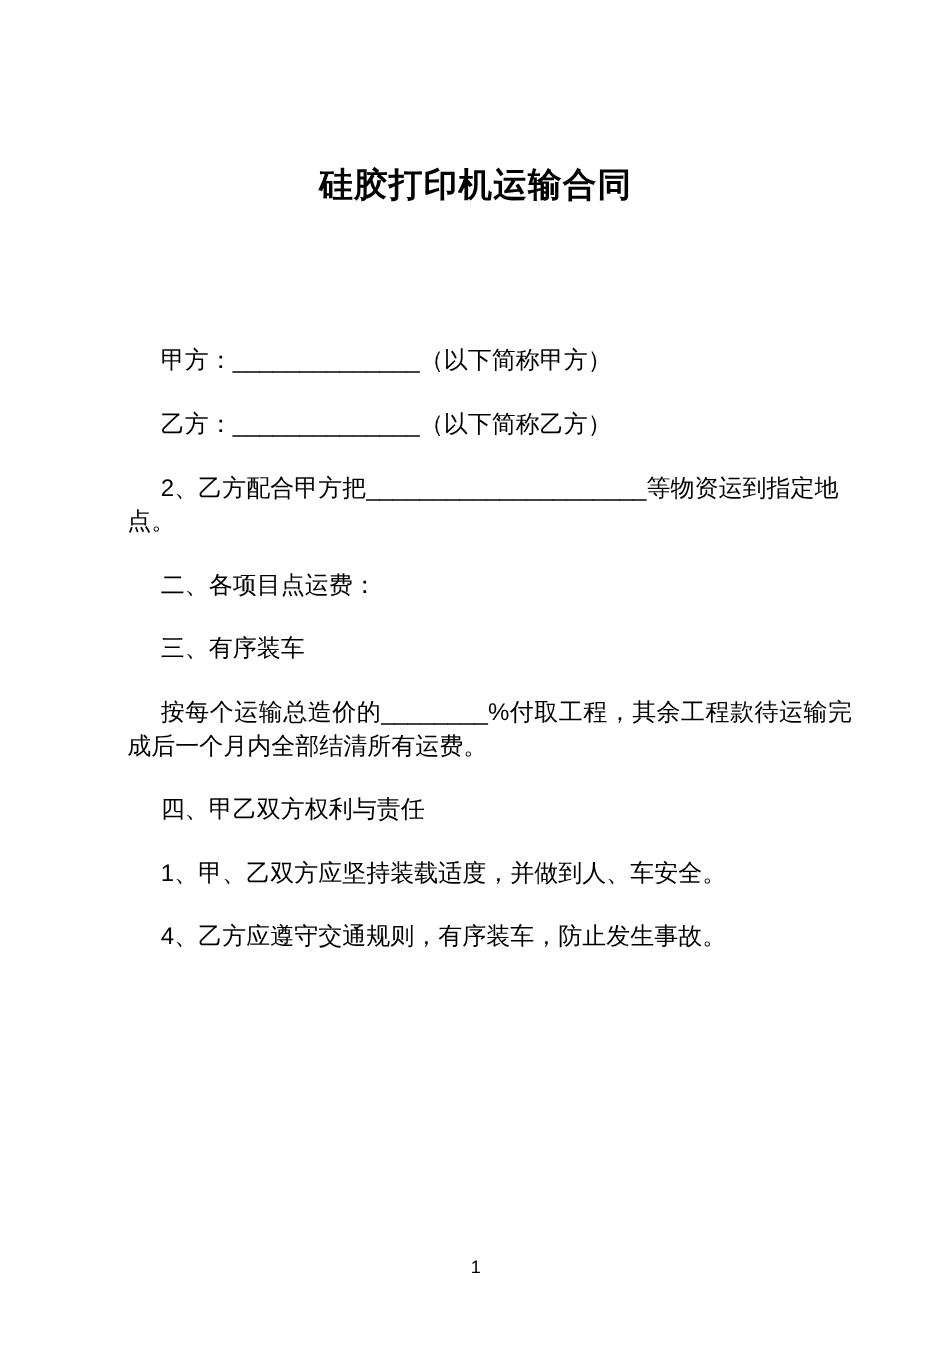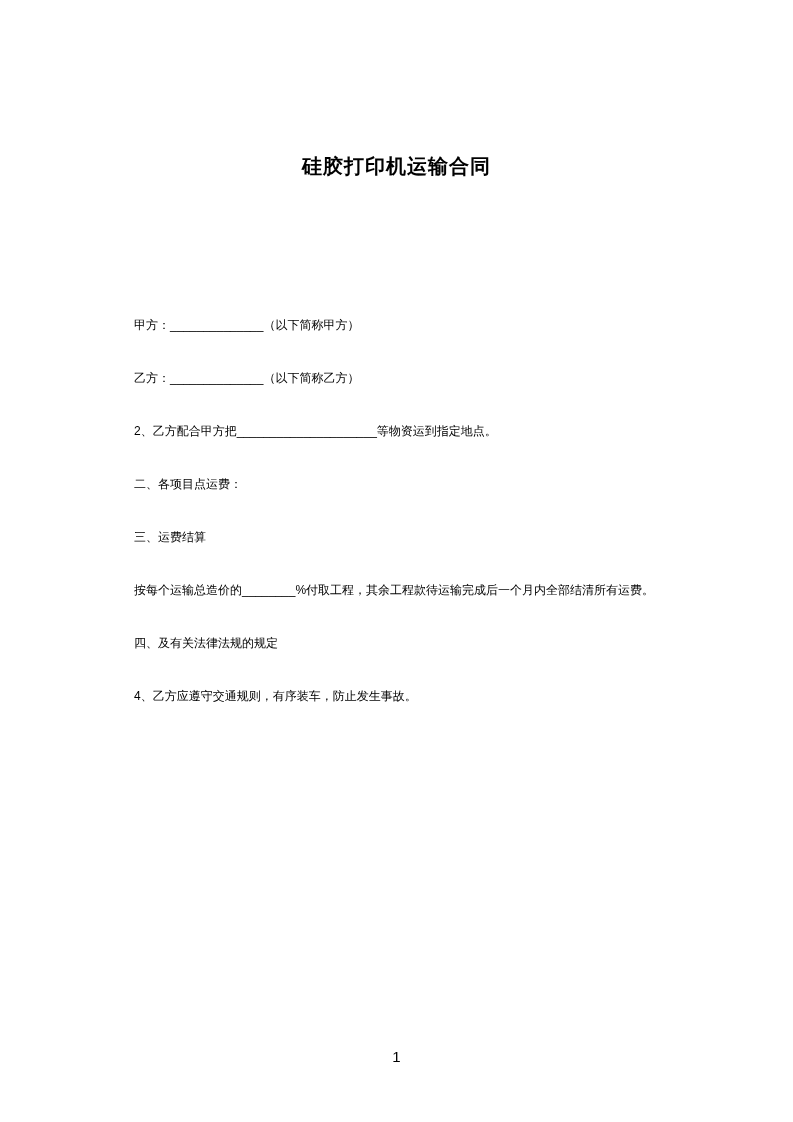--- a/index.html
+++ b/index.html
@@ -14,33 +14,33 @@
     margin: 0 auto;
     background: #ffffff;
     color: #000000;
     font-family: "Liberation Sans", "DejaVu Sans", sans-serif;
     overflow: hidden;
   }
   .title-wrap {
     padding-top: 136px;
   }
   .doc-title {
-    margin: 12px;
-    font-size: 20px;
+    margin: 0;
+    font-size: 28px;
     line-height: 36px;
     font-weight: bold;
     text-align: center;
     letter-spacing: 1px;
   }
   .content {
     padding: 115px 83px 0 106px;
   }
   .block {
     margin: 0 0 25px 0;
-    font-size: 12px;
+    font-size: 20px;
     line-height: 28px;
     text-indent: 28px;
     white-space: normal;
   }
   .para {
     text-align: justify;
     word-break: break-all;
   }
   .page-number {
     position: absolute;
@@ -58,20 +58,21 @@
 <div class="page">
   <div class="title-wrap">
     <h1 class="doc-title">硅胶打印机运输合同</h1>
   </div>
 
   <div class="content">
       <p class="block line">甲方：______________（以下简称甲方）</p>
       <p class="block line">乙方：______________（以下简称乙方）</p>
       <p class="block line">2、乙方配合甲方把_____________________等物资运到指定地点。</p>
       <p class="block line">二、各项目点运费：</p>
-      <p class="block line">三、运费结算</p>
+      <p class="block line">三、有序装车</p>
       <p class="block para">按每个运输总造价的________%付取工程，其余工程款待运输完成后一个月内全部结清所有运费。</p>
-      <p class="block line">四、及有关法律法规的规定</p>
+      <p class="block line">四、甲乙双方权利与责任</p>
+      <p class="block line">1、甲、乙双方应坚持装载适度，并做到人、车安全。</p>
       <p class="block line">4、乙方应遵守交通规则，有序装车，防止发生事故。</p>
     </div>
 
   <div class="page-number">1</div>
 </div>
 
 </body></html>

